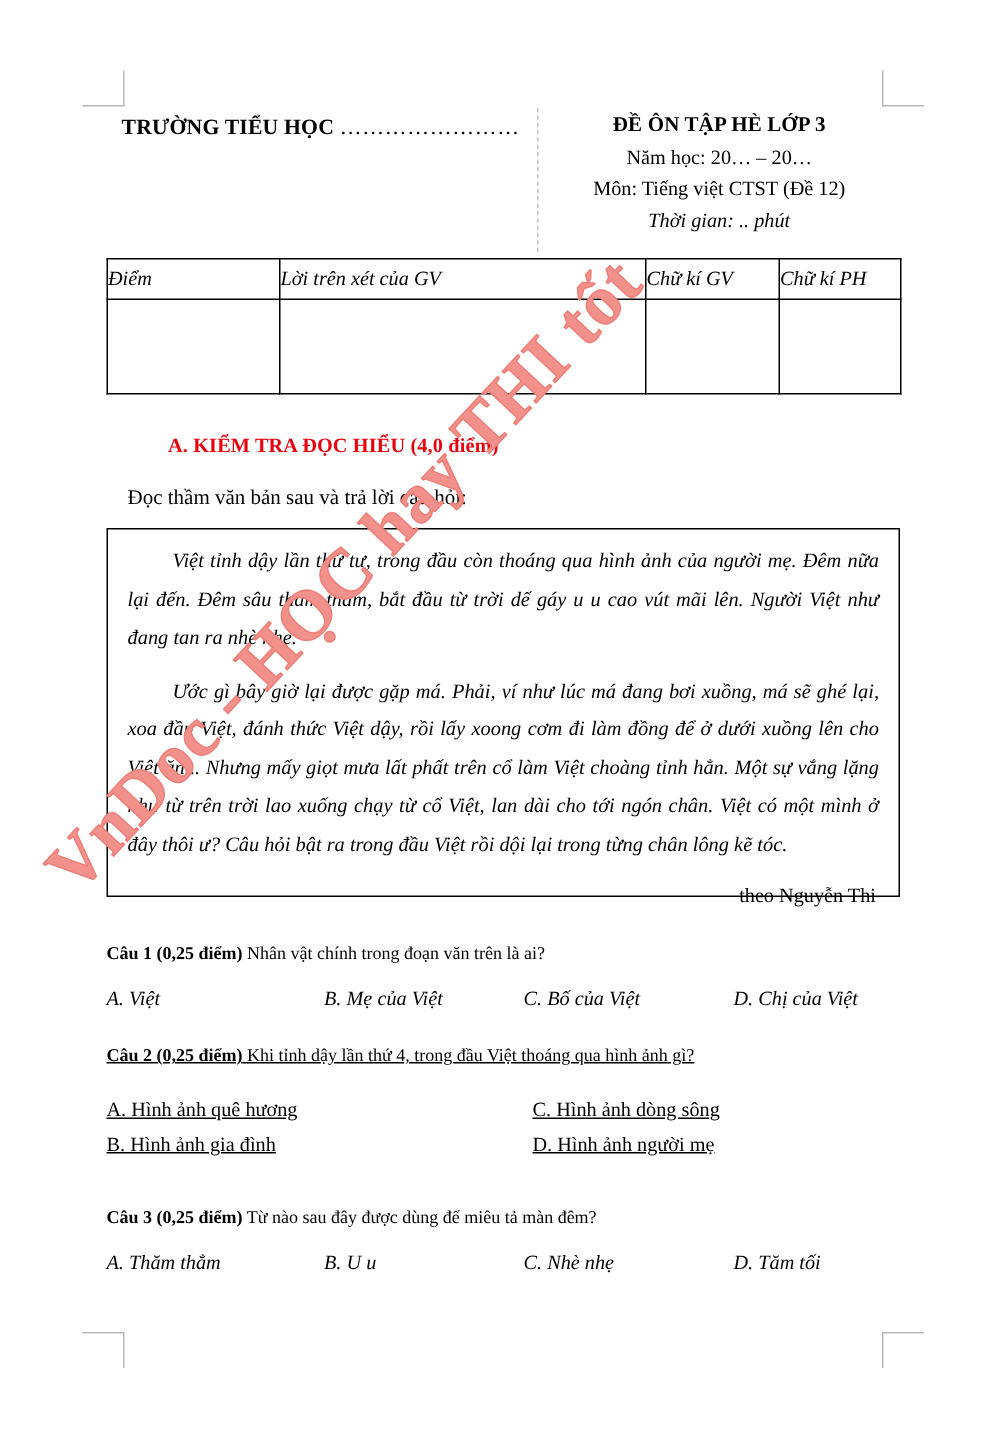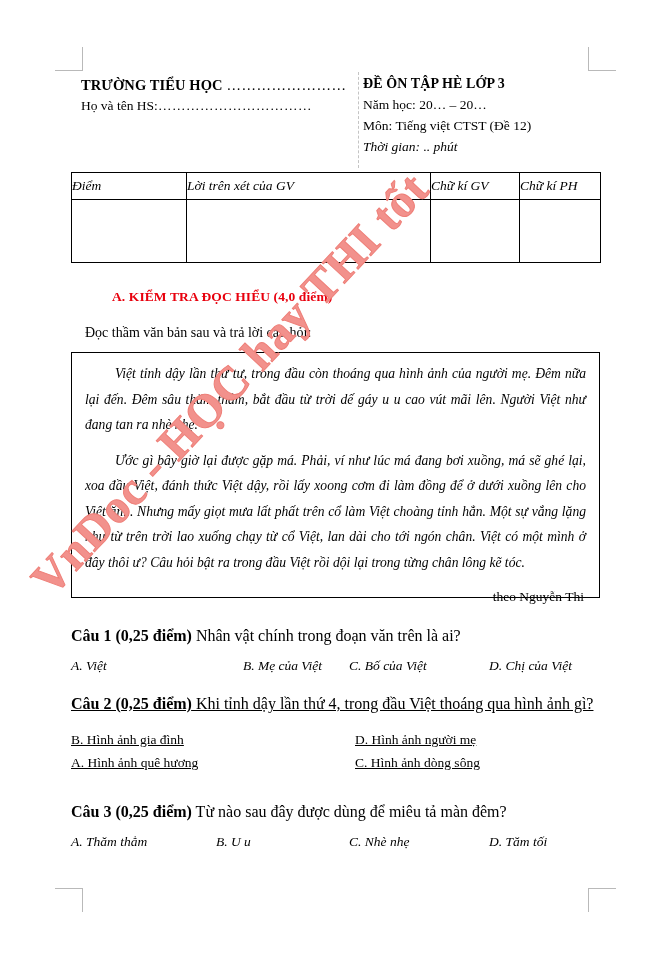--- a/index.html
+++ b/index.html
@@ -37,20 +37,21 @@
   .hdr-left {
     width: 288px;
     box-sizing: border-box;
     border-right: 1px dashed #c4c4c4;
     padding: 3px 6px 0 10px;
   }
   .hdr-right {
     flex: 1;
     box-sizing: border-box;
     padding: 2px 4px 0 4px;
+    text-align: center;
   }
   .school-line {
     font-size: 14.5px;
     font-weight: bold;
     white-space: nowrap;
     letter-spacing: .1px;
     line-height: 20px;
   }
   .school-dots, .inline-dots {
     font-weight: normal;
@@ -142,21 +143,21 @@
     padding-right: 2px;
   }
 
   
   .question {
     position: absolute;
     left: 71px;
     width: 529px;
   }
   .q-stem {
-    font-size: 16px;
+    font-size: 12px;
     line-height: 23px;
     text-align: justify;
     margin: 0;
   }
   .q-stem b { font-weight: bold; }
   .opts-row {
     display: flex;
     margin-top: 11px;
     font-size: 13.5px;
   }
@@ -198,21 +199,20 @@
   <div class="crop h" style="left:588px; top:70px; width:28px;"></div>
   <div class="crop v" style="left:588px; top:47px; height:24px;"></div>
   <div class="crop h" style="left:55px; top:888px; width:28px;"></div>
   <div class="crop v" style="left:82px; top:888px; height:24px;"></div>
   <div class="crop h" style="left:588px; top:888px; width:28px;"></div>
   <div class="crop v" style="left:588px; top:888px; height:24px;"></div>
 
   <div class="hdr-table">
     <div class="hdr-left">
       <div class="school-line"><span>TRƯỜNG TIỂU HỌC</span> <span class="school-dots">……………………</span></div>
-      <div class="hdr-sub"><span>Họ và tên HS:</span><span class="inline-dots">……………………………</span></div>
     </div>
     <div class="hdr-right">
       <div class="hdr-title">ĐỀ ÔN TẬP HÈ LỚP 3</div>
       <div class="hdr-r-line">Năm học: 20… – 20…</div>
       <div class="hdr-r-line">Môn: Tiếng việt CTST (Đề 12)</div>
       <div class="hdr-r-line ital">Thời gian: ..  phút</div>
     </div>
   </div>
 
   <table class="grade-table">
@@ -246,36 +246,36 @@
   <div class="passage-box">
     <p class="passage-p">Việt tỉnh dậy lần thứ tư, trong đầu còn thoáng qua hình ảnh của người mẹ. Đêm nữa lại đến. Đêm sâu thăm thẳm, bắt đầu từ trời dế gáy u u cao vút mãi lên. Người Việt như đang tan ra nhè nhẹ.</p>
     <p class="passage-p">Ước gì bây giờ lại được gặp má. Phải, ví như lúc má đang bơi xuồng, má sẽ ghé lại, xoa đầu Việt, đánh thức Việt dậy, rồi lấy xoong cơm đi làm đồng để ở dưới xuồng lên cho Việt ăn... Nhưng mấy giọt mưa lất phất trên cổ làm Việt choàng tỉnh hẳn. Một sự vắng lặng như từ trên trời lao xuống chạy từ cổ Việt, lan dài cho tới ngón chân. Việt có một mình ở đây thôi ư? Câu hỏi bật ra trong đầu Việt rồi dội lại trong từng chân lông kẽ tóc.</p>
     <p class="passage-credit">theo Nguyễn Thi</p>
   </div>
 
   <div class="question" style="top:624px;">
     <p class="q-stem"><b>Câu 1 (0,25 điểm)</b><span> Nhân vật chính trong đoạn văn trên là ai?</span></p>
     <div class="opts-row">
       <span class="opt" style="width:145px;">A. Việt</span>
-      <span class="opt" style="width:133px;text-align:center;">B. Mẹ của Việt</span>
+      <span class="opt" style="width:133px;">B. Mẹ của Việt</span>
       <span class="opt" style="width:140px;">C. Bố của Việt</span>
       <span class="opt">D. Chị của Việt</span>
     </div>
   </div>
 
   <div class="question" style="top:692px;text-decoration:underline;">
     <p class="q-stem"><b>Câu 2 (0,25 điểm)</b><span> Khi tỉnh dậy lần thứ 4, trong đầu Việt thoáng qua hình ảnh gì?</span></p>
     <div class="opts-grid">
       <div class="grid-line">
+        <span class="g-left">A. Hình ảnh quê hương</span>
+        <span>C. Hình ảnh dòng sông</span>
+      </div>
+      <div class="grid-line">
         <span class="g-left">B. Hình ảnh gia đình</span>
         <span>D. Hình ảnh người mẹ</span>
-      </div>
-      <div class="grid-line">
-        <span class="g-left">A. Hình ảnh quê hương</span>
-        <span>C. Hình ảnh dòng sông</span>
       </div>
     </div>
   </div>
 
   <div class="question" style="top:800px;">
     <p class="q-stem"><b>Câu 3 (0,25 điểm)</b><span> Từ nào sau đây được dùng để miêu tả màn đêm?</span></p>
     <div class="opts-row">
       <span class="opt" style="width:145px;">A. Thăm thẳm</span>
       <span class="opt" style="width:133px;">B. U u</span>
       <span class="opt" style="width:140px;">C. Nhè nhẹ</span>

